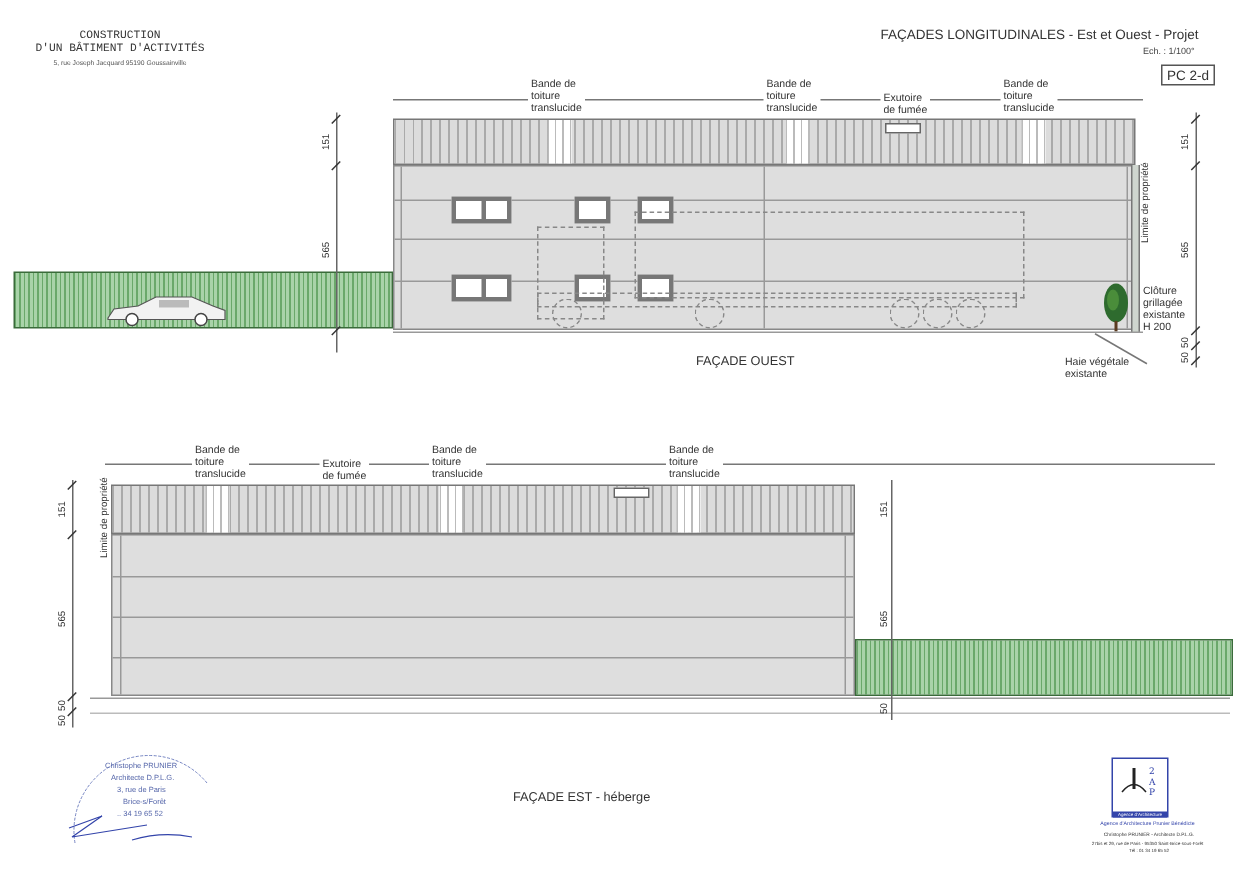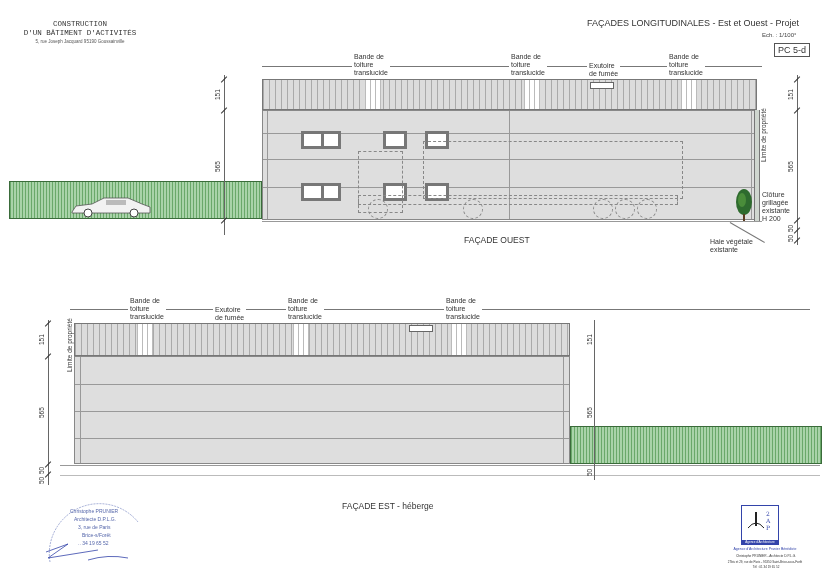--- a/index.html
+++ b/index.html
@@ -37,21 +37,21 @@
 </head>
 <body>
 
 <div class="abs title-block">
   <div class="l1">CONSTRUCTION</div>
   <div class="l1">D'UN BÂTIMENT D'ACTIVITÉS</div>
   <div class="l3">5, rue Joseph Jacquard   95190 Goussainville</div>
 </div>
 <div class="abs sheet-title">FAÇADES LONGITUDINALES - Est et Ouest - Projet</div>
 <div class="abs scale">Ech. : 1/100°</div>
-<div class="abs pc-box">PC 5-d</div>
+<div class="abs pc-box">PC 2-d</div>
 
 <div class="abs" style="left:0;top:0;width:830px;height:270px;">
 
   <div class="leader" style="left:262px;top:66px;width:500px;"></div>
   <div class="abs txt" style="left:352px;top:53px;background:#fff;padding:0 2px;">Bande de
 toiture
 translucide</div>
   <div class="abs txt" style="left:509px;top:53px;background:#fff;padding:0 2px;">Bande de
 toiture
 translucide</div>
@@ -187,21 +187,21 @@
   <div class="abs vtext" style="left:38px;top:418px;">565</div>
   <div class="abs vtext" style="left:38px;top:474px;">50</div>
   <div class="abs vtext" style="left:38px;top:484px;">50</div>
   <div class="abs vtext" style="left:66px;top:372px;">Limite de propriété</div>
 
   <div class="dim-line" style="left:594px;top:320px;height:160px;"></div>
   <div class="abs vtext" style="left:586px;top:345px;">151</div>
   <div class="abs vtext" style="left:586px;top:418px;">565</div>
   <div class="abs vtext" style="left:586px;top:476px;">50</div>
 
-  <div class="abs caption" style="left:342px;top:501px;">FAÇADE EST - héberge</div>
+  <div class="abs caption" style="left:342px;top:526px;">FAÇADE EST - héberge</div>
 </div>
 
 <div class="abs" style="left:38px;top:492px;width:110px;height:80px;">
   <svg width="110" height="80" viewBox="0 0 110 80" style="position:absolute;left:0;top:0;">
     <path d="M12 70 A 50 50 0 0 1 100 30" fill="none" stroke="#6677bb" stroke-width="0.6" stroke-dasharray="2 1"></path>
     <path d="M8 60 L30 52 L10 66 L60 58" fill="none" stroke="#3344aa" stroke-width="0.8"></path>
     <path d="M50 68 Q 70 62 90 66" fill="none" stroke="#3344aa" stroke-width="0.8"></path>
   </svg>
   <div class="abs" style="left:32px;top:16px;font-size:5px;color:#5566aa;">Christophe PRUNIER</div>
   <div class="abs" style="left:36px;top:24px;font-size:5px;color:#5566aa;">Architecte D.P.L.G.</div>

